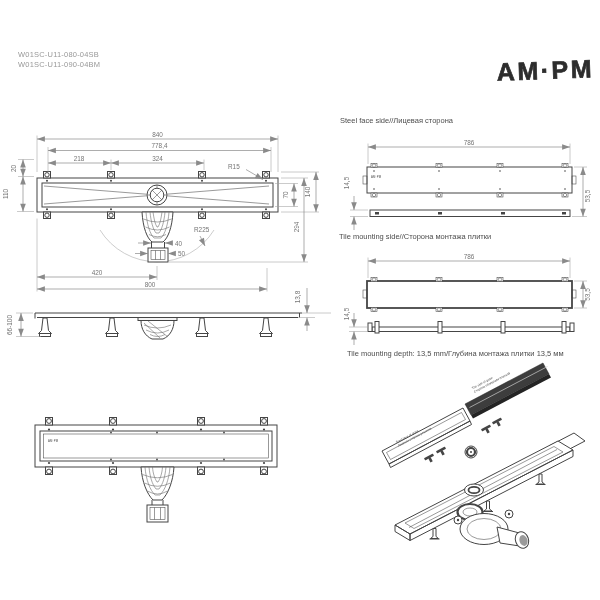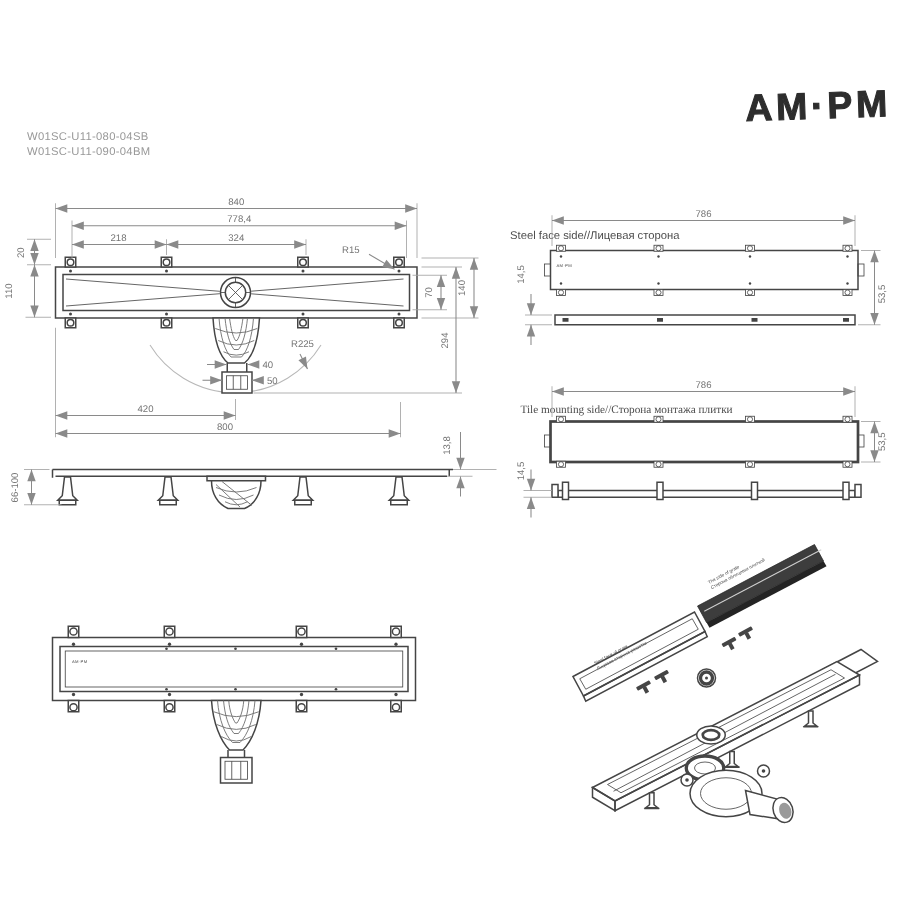--- a/index.html
+++ b/index.html
@@ -1,18 +1,18 @@
 <!DOCTYPE html>
 <html style="--line: #454545; --dim: #8a8a8a; --dim_text: #757575; --header_text: #4d4d4d; --code_text: #989898; --logo: #2d2d2d; --dark_fill: #3d3d3d;"><head>
 <meta charset="utf-8">
 <style>
   html,body{margin:0;padding:0;background:#fff;}
   #sheet{position:relative;width:600px;height:600px;background:#fff;overflow:hidden;
          font-family:"Liberation Sans",sans-serif;}
-  .abs{position:absolute;white-space:nowrap;margin-top:36px;}
+  .abs{position:absolute;white-space:nowrap;}
   .codes{font-size:7.5px;line-height:10px;color:var(--code_text);letter-spacing:.2px;}
   .hdr{font-size:7.5px;color:var(--header_text);}
   .note{font-size:7.5px;color:var(--header_text);}
   svg{position:absolute;left:0;top:0;}
   .ln{stroke:var(--line);fill:none;stroke-width:1;}
   .ln2{stroke:var(--line);fill:none;stroke-width:1.8;}
   .lnthin{stroke:var(--line);fill:none;stroke-width:.55;}
   .fw{fill:#fff;}
   .fg{fill:#f4f4f4;}
   .fd{fill:var(--line);stroke:none;}
@@ -33,21 +33,22 @@
 <body>
 
 <div id="sheet">
 
   <div class="abs codes" style="left:18px;top:50px;">
     <div>W01SC-U11-080-04SB</div>
     <div>W01SC-U11-090-04BM</div>
   </div>
 
   <div class="abs hdr" style="left:340px;top:116px;">Steel face side//Лицевая сторона</div>
-  <div class="abs hdr" style="left:347px;top:232px;font-family:Liberation Serif, serif;">Tile mounting side//Сторона монтажа плитки</div>
+  <div class="abs hdr" style="left:339px;top:232px;">Tile mounting side//Сторона монтажа плитки</div>
+  <div class="abs note" style="left:347px;top:349px;">Tile mounting depth: 13,5 mm/Глубина монтажа плитки 13,5 мм</div>
 
   <svg width="600" height="600" viewBox="0 0 600 600">
     <defs>
       <marker id="ar" viewBox="0 0 10 8" refX="9.5" refY="4" markerWidth="9" markerHeight="7" orient="auto-start-reverse" markerUnits="userSpaceOnUse">
         <path d="M0.5,0.8 L9.5,4 L0.5,7.2 z" class="mkf"></path>
       </marker>
     </defs>
 
     <text class="logo" x="594" y="79" text-anchor="end" transform="rotate(-2 545 70)">AM·PM</text>
 

